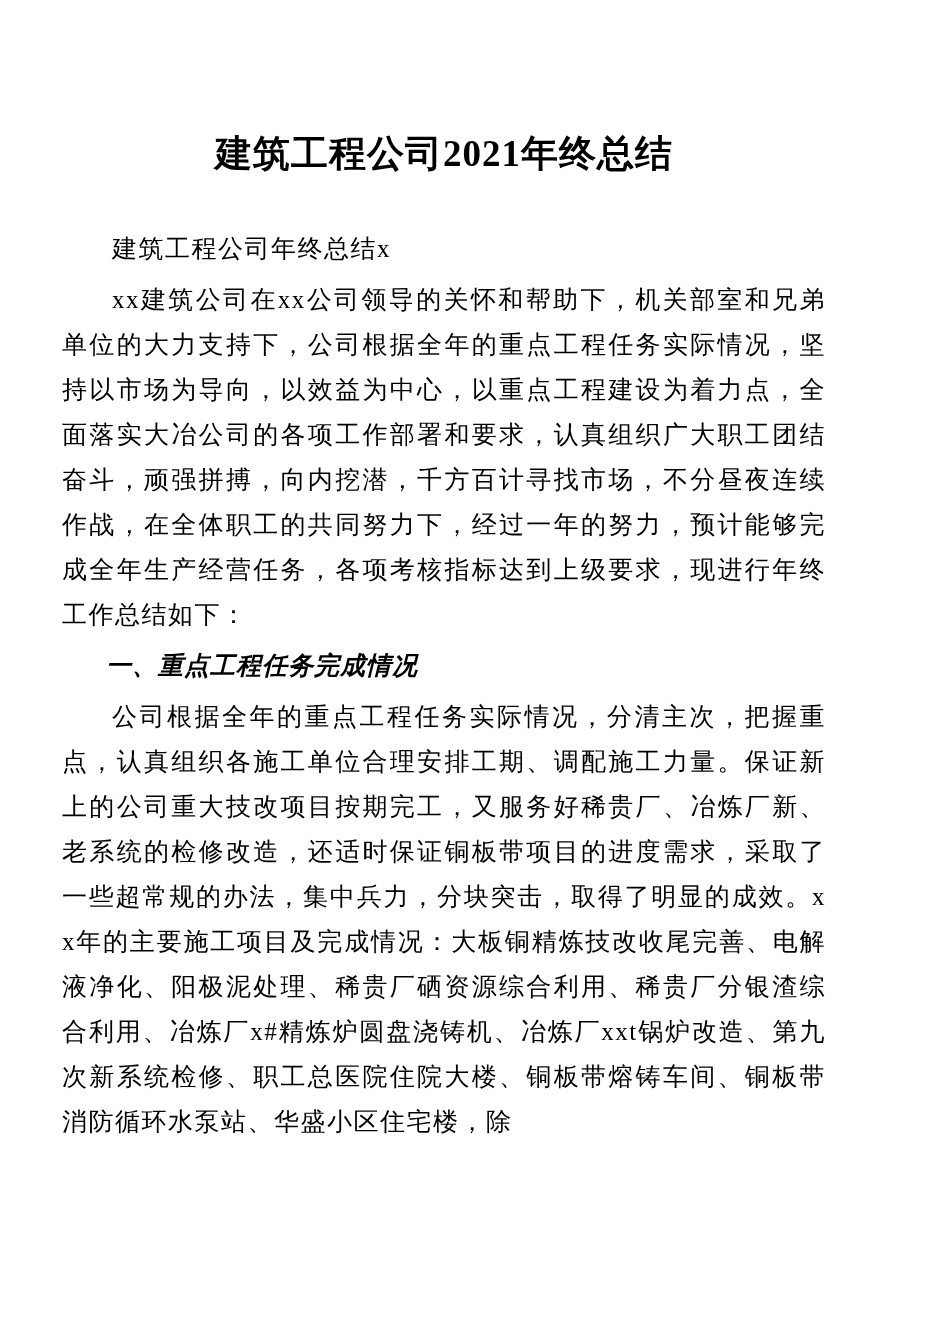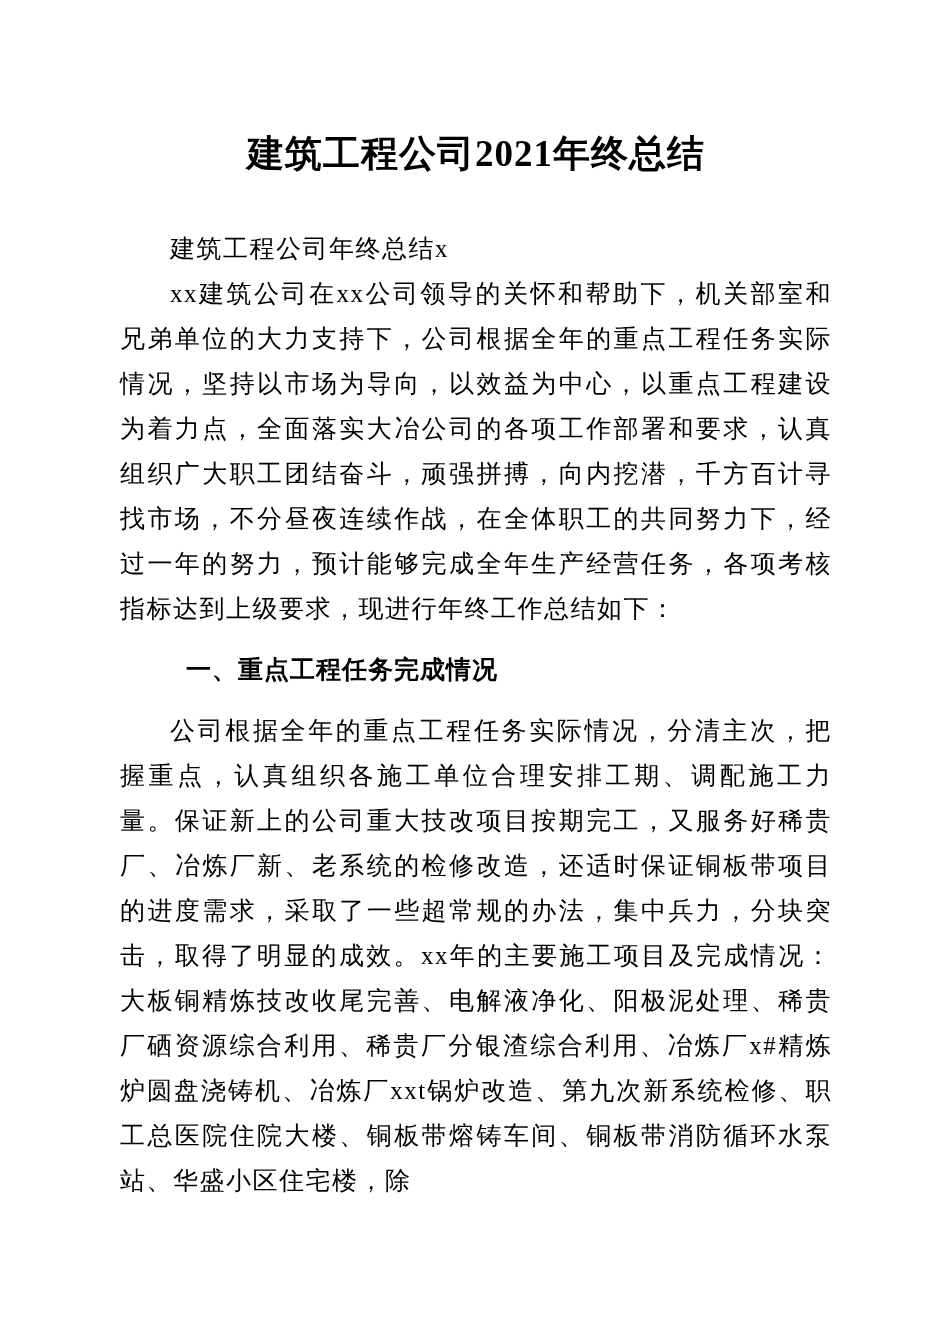--- a/index.html
+++ b/index.html
@@ -11,49 +11,50 @@
     height: 1344px;
     background: #ffffff;
     color: #000000;
     font-family: "Liberation Serif", serif;
     overflow: hidden;
   }
   .page {
     box-sizing: border-box;
     width: 950px;
     height: 1344px;
-    padding: 132px 118px 40px 120px;
+    padding: 132px 118px 40px 56px;
     background: #ffffff;
   }
   .doc-title {
     margin: 0 0 50px 0;
     font-size: 37px;
     line-height: 44px;
     font-weight: bold;
     text-align: center;
     letter-spacing: 1px;
     font-family: "Liberation Serif", serif;
   }
   .para {
-    margin: 0;
+    margin: 6px;
     font-size: 25px;
     line-height: 45px;
     letter-spacing: 1.5px;
     text-align: justify;
     text-indent: 2em;
     word-break: break-all;
   }
   .section-heading {
-    margin: 16px;
+    margin: 0;
     font-size: 25px;
     line-height: 45px;
     letter-spacing: 1px;
     font-weight: bold;
     text-indent: 2em;
     font-family: "Liberation Sans", sans-serif;
+    font-style: italic;
   }
 </style>
 </head>
 <body>
 
 <div class="page">
   <h1 class="doc-title">建筑工程公司2021年终总结</h1>
 
   <p class="para">建筑工程公司年终总结x</p>
 

